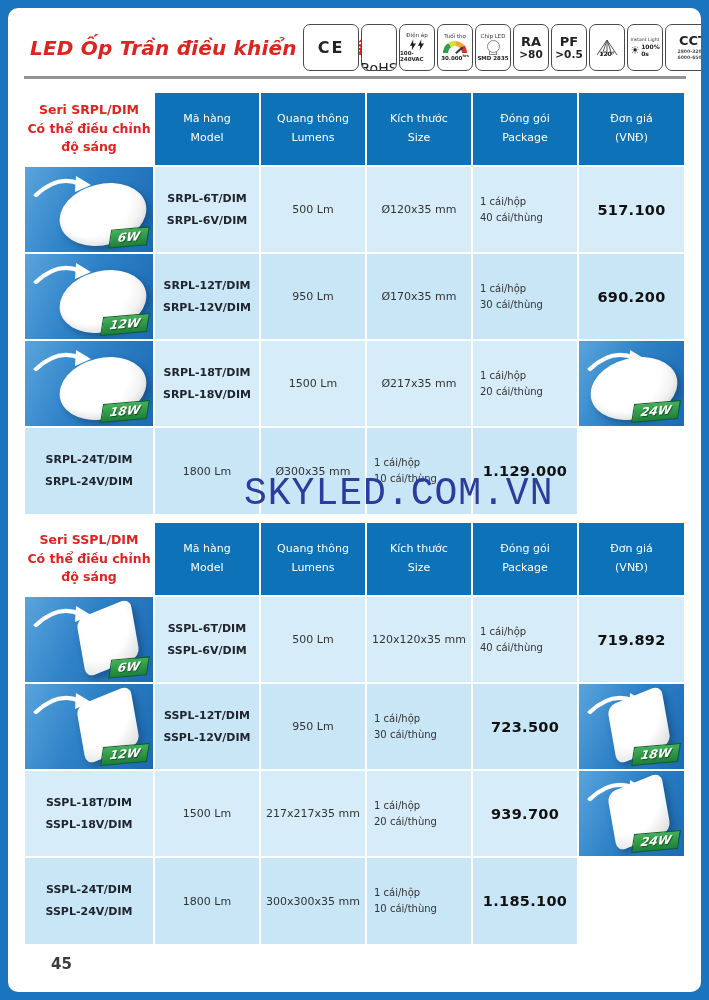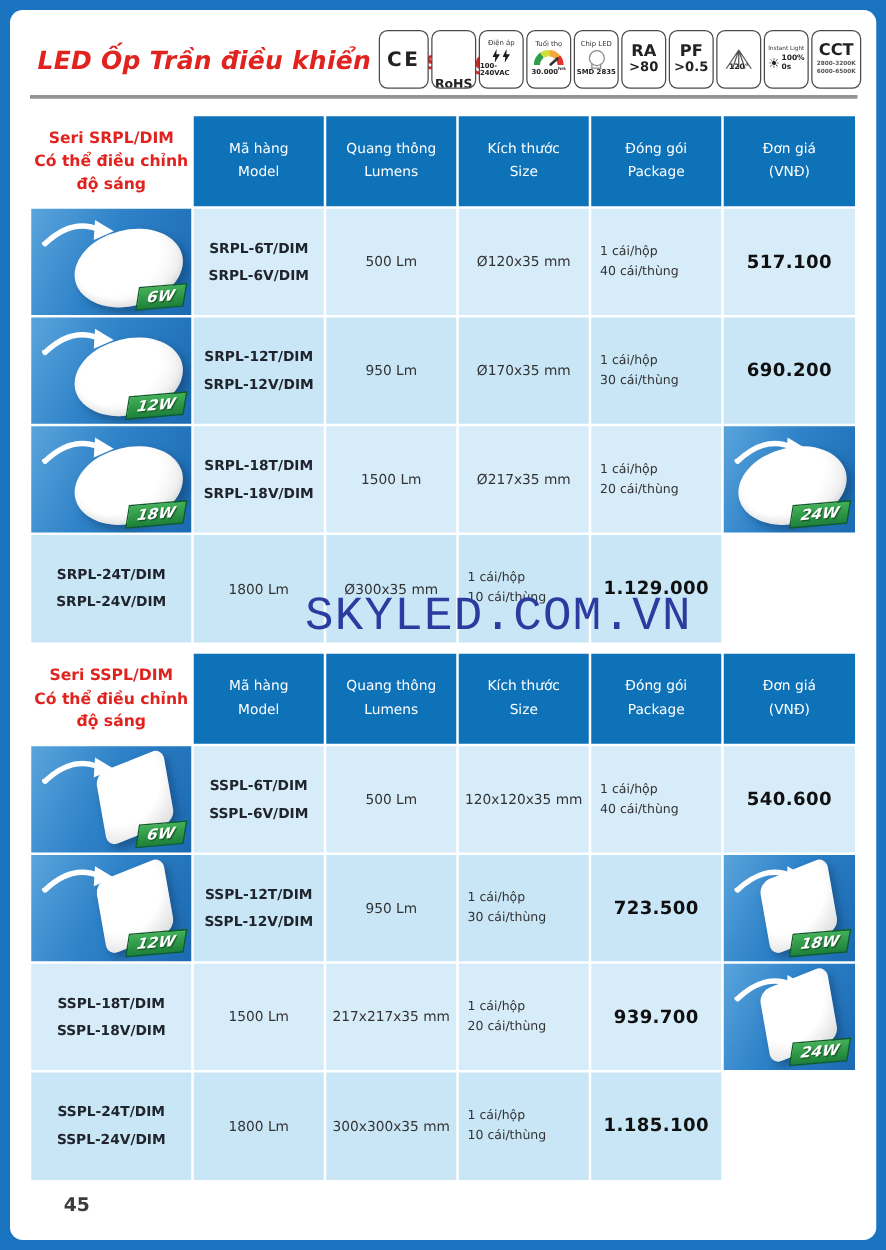--- a/index.html
+++ b/index.html
@@ -19,27 +19,27 @@
   }
   .title-rule{position:absolute;left:16px;top:68px;width:662px;height:3px;background:#949494;}
 
   .badges{position:absolute;left:295px;top:16px;display:flex;gap:2px;}
   .badge{
     width:36px;height:47px;box-sizing:border-box;flex:0 0 auto;
     border:1.6px solid #4a4a4a;border-radius:7px;background:#fff;
     display:flex;flex-direction:column;align-items:center;justify-content:center;
     gap:1px;color:#222;overflow:hidden;
   }
-  .badge.wide{width:40px;}
+  .badge.wide{width:56px;}
   .b-ce{font-size:16px;font-weight:bold;letter-spacing:2px;}
   .b-top{font-size:5.5px;color:#333;line-height:1;}
   .b-sub{font-size:5.5px;font-weight:bold;line-height:1;color:#222;}
   .b-big{font-size:13px;font-weight:bold;line-height:1.05;}
   .b-mid{font-size:10.5px;font-weight:bold;line-height:1.05;}
-  .rohs-word{font-size:10px;font-weight:bold;line-height:1;margin-top:44px;}
+  .rohs-word{font-size:14px;font-weight:normal;line-height:1;margin-top:44px;}
   .rohs-sub{font-size:3.5px;color:#777;line-height:1;}
   .leaf{width:12px;height:9px;background:#1a1a1a;border-radius:0 100% 0 100%;transform:rotate(-18deg);}
   .bolts{display:flex;gap:2px;}
   .bolt{width:6px;height:11px;background:#1a1a1a;clip-path:polygon(55% 0,0 58%,38% 58%,28% 100%,100% 38%,52% 38%);}
   .gauge{position:relative;width:24px;height:13px;overflow:hidden;}
   .gauge::before{content:"";position:absolute;left:0;top:0;width:24px;height:24px;border-radius:50%;
     background:conic-gradient(from 270deg,#2e9e4f 0 55deg,#cfe03a 55deg 95deg,#f0a83a 95deg 140deg,#e2342a 140deg 180deg,rgba(0,0,0,0) 180deg);}
   .gauge::after{content:"";position:absolute;left:5px;top:5px;width:14px;height:14px;border-radius:50%;background:#fff;}
   .needle{position:absolute;left:12px;top:3px;width:1.5px;height:9px;background:#333;transform-origin:50% 100%;transform:rotate(48deg);z-index:2;}
   .bulbO{width:11px;height:11px;border:1.3px solid #888;border-radius:50%;}
@@ -352,21 +352,21 @@
         <div>500 Lm</div>
       </div>
     <div class="cell c-size row-a">
         <div>120x120x35 mm</div>
       </div>
     <div class="cell c-pack row-a">
         <div>1 cái/hộp</div>
         <div>40 cái/thùng</div>
       </div>
     <div class="cell c-price row-a">
-        <div>540.600</div>
+        <div>719.892</div>
       </div>
 
     <div class="cell c-img">
       <svg class="arc" viewBox="0 0 64 30">
           <path d="M6 24 Q28 3 50 13" stroke="#fff" stroke-width="4.2" fill="none" stroke-linecap="round"></path>
           <polygon points="46,5 61,14 45,21" fill="#fff"></polygon>
         </svg>
       <span class="minus">-</span>
       <span class="plus">+</span>
       <div class="panel square"></div>

